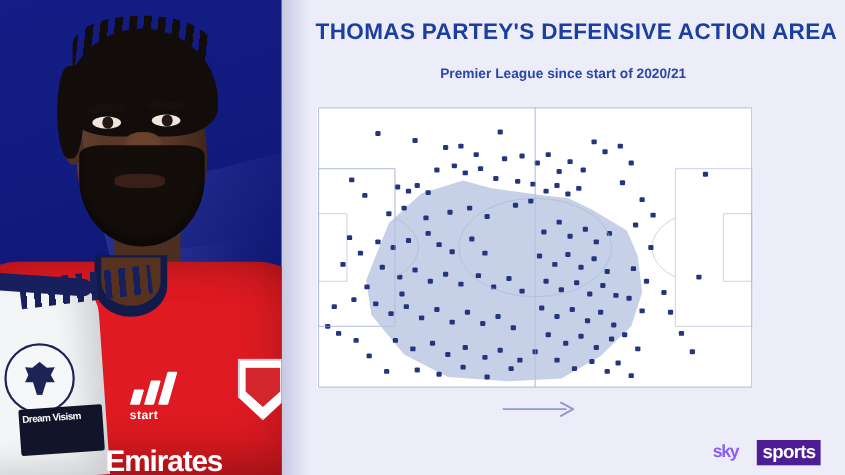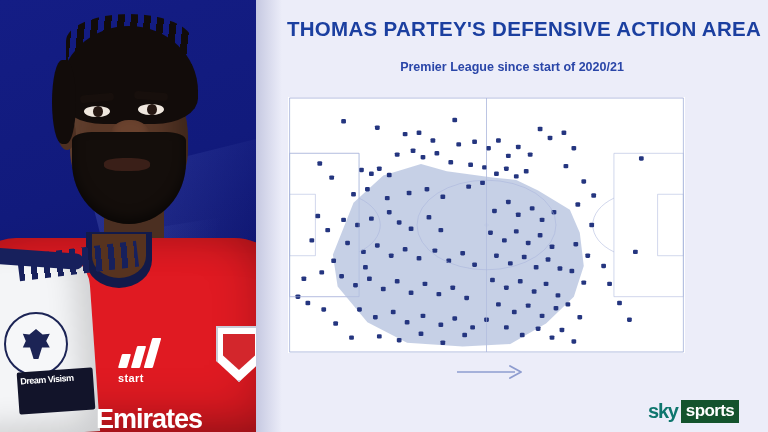--- a/index.html
+++ b/index.html
@@ -153,24 +153,24 @@
     color:#2a46a8;font-size:12.5px;font-weight:600;
   }
   .pitch-wrap{position:absolute;left:288px;top:97px;width:397px;height:256px;}
   .arrow-wrap{position:absolute;left:455px;top:364px;width:70px;height:16px;}
 
   .sky-logo{
     position:absolute;left:648px;top:400px;height:22px;
     display:flex;align-items:center;
   }
   .sky-logo .sky{
-    color:#0f766e;font-size:20px;font-weight:700;letter-spacing:-1.2px;margin-right:3px;
+    color:#8b5cf6;font-size:16px;font-weight:700;letter-spacing:-1.2px;margin-right:17px;
   }
   .sky-logo .sports{
-    background:#14532d;color:#fff;font-size:17px;font-weight:700;
+    background:#4c1d95;color:#fff;font-size:17px;font-weight:700;
     padding:1px 5px 2px 5px;letter-spacing:-.6px;text-align:center;
   }
 </style>
 </head>
 <body>
 
 <div id="stage">
 
   <div class="photo-panel">
     <div class="sheen"></div>

